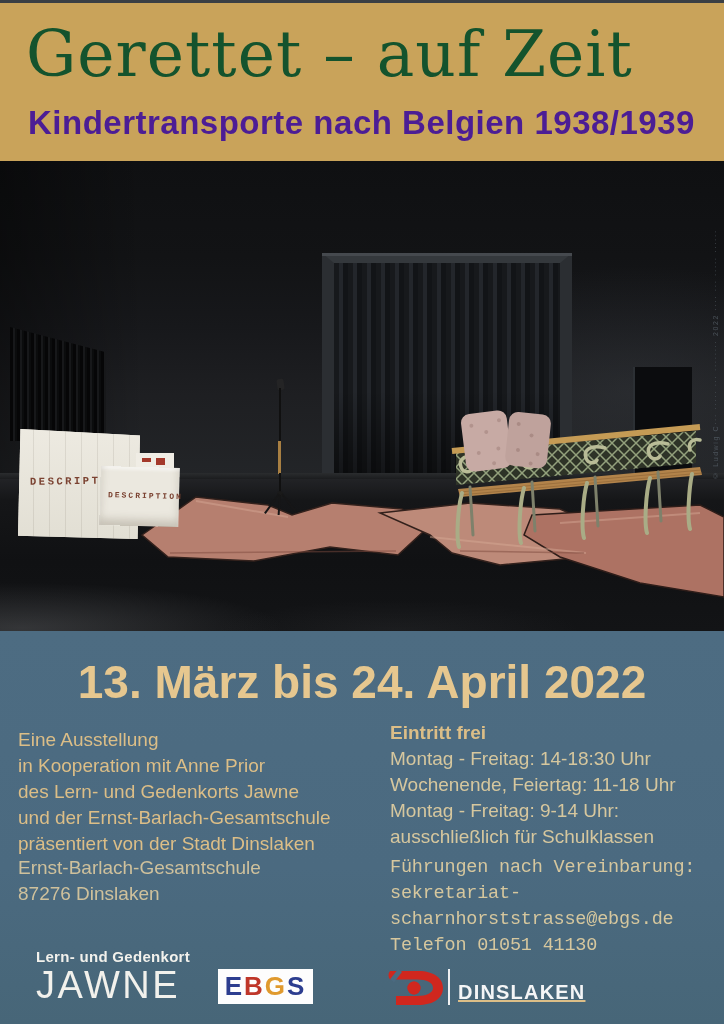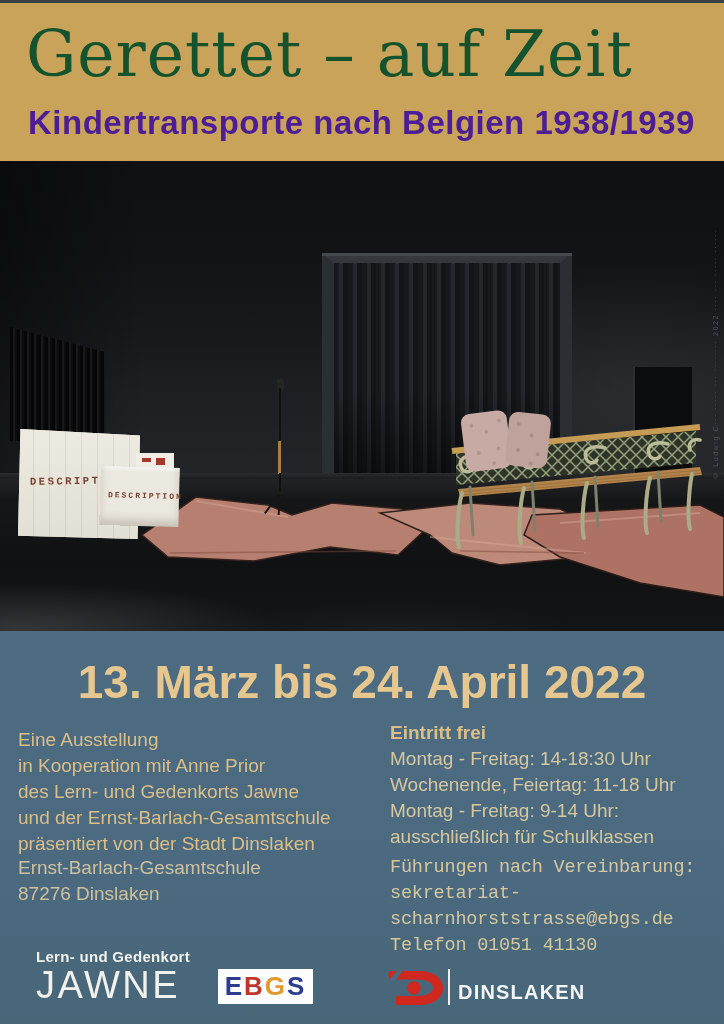--- a/index.html
+++ b/index.html
@@ -80,21 +80,21 @@
   .tours{left:390px;top:224px;color:#d6c79e;font-size:18.5px;letter-spacing:-0.2px;font-family:Liberation Mono, monospace;}
   
   .jawne{position:absolute;left:4px;top:317px;color:#f2f1ec;margin-left:32px;}
   .jawne-top{font-size:15px;font-weight:600;letter-spacing:.3px;}
   .jawne-main{font-size:38px;font-weight:400;letter-spacing:2.5px;line-height:40px;}
   .ebgs{position:absolute;left:218px;top:338px;width:95px;height:35px;background:#fdfdfd;
     display:flex;align-items:center;justify-content:center;
     font-size:26px;font-weight:800;letter-spacing:2px;font-family:"Liberation Sans",sans-serif;}
   .ebgs span{display:inline-block;}
   .c-blue{color:#2c3d8f;} .c-red{color:#bf3629;} .c-orange{color:#e09a2e;}
-  .dinslaken{position:absolute;left:388px;top:335px;height:42px;display:flex;align-items:center;}
+  .dinslaken{position:absolute;left:388px;top:335px;height:42px;display:flex;align-items:center;text-decoration:underline;}
   .dins-divider{width:2px;height:36px;background:#eef0f2;margin:0 8px 0 4px;}
   .dins-label{font-size:20px;font-weight:bold;color:#f4f5f6;letter-spacing:1.2px;padding-top:10px;}
 </style>
 </head>
 <body>
 
 <div class="poster">
 
   <div class="top-strip"></div>
 

